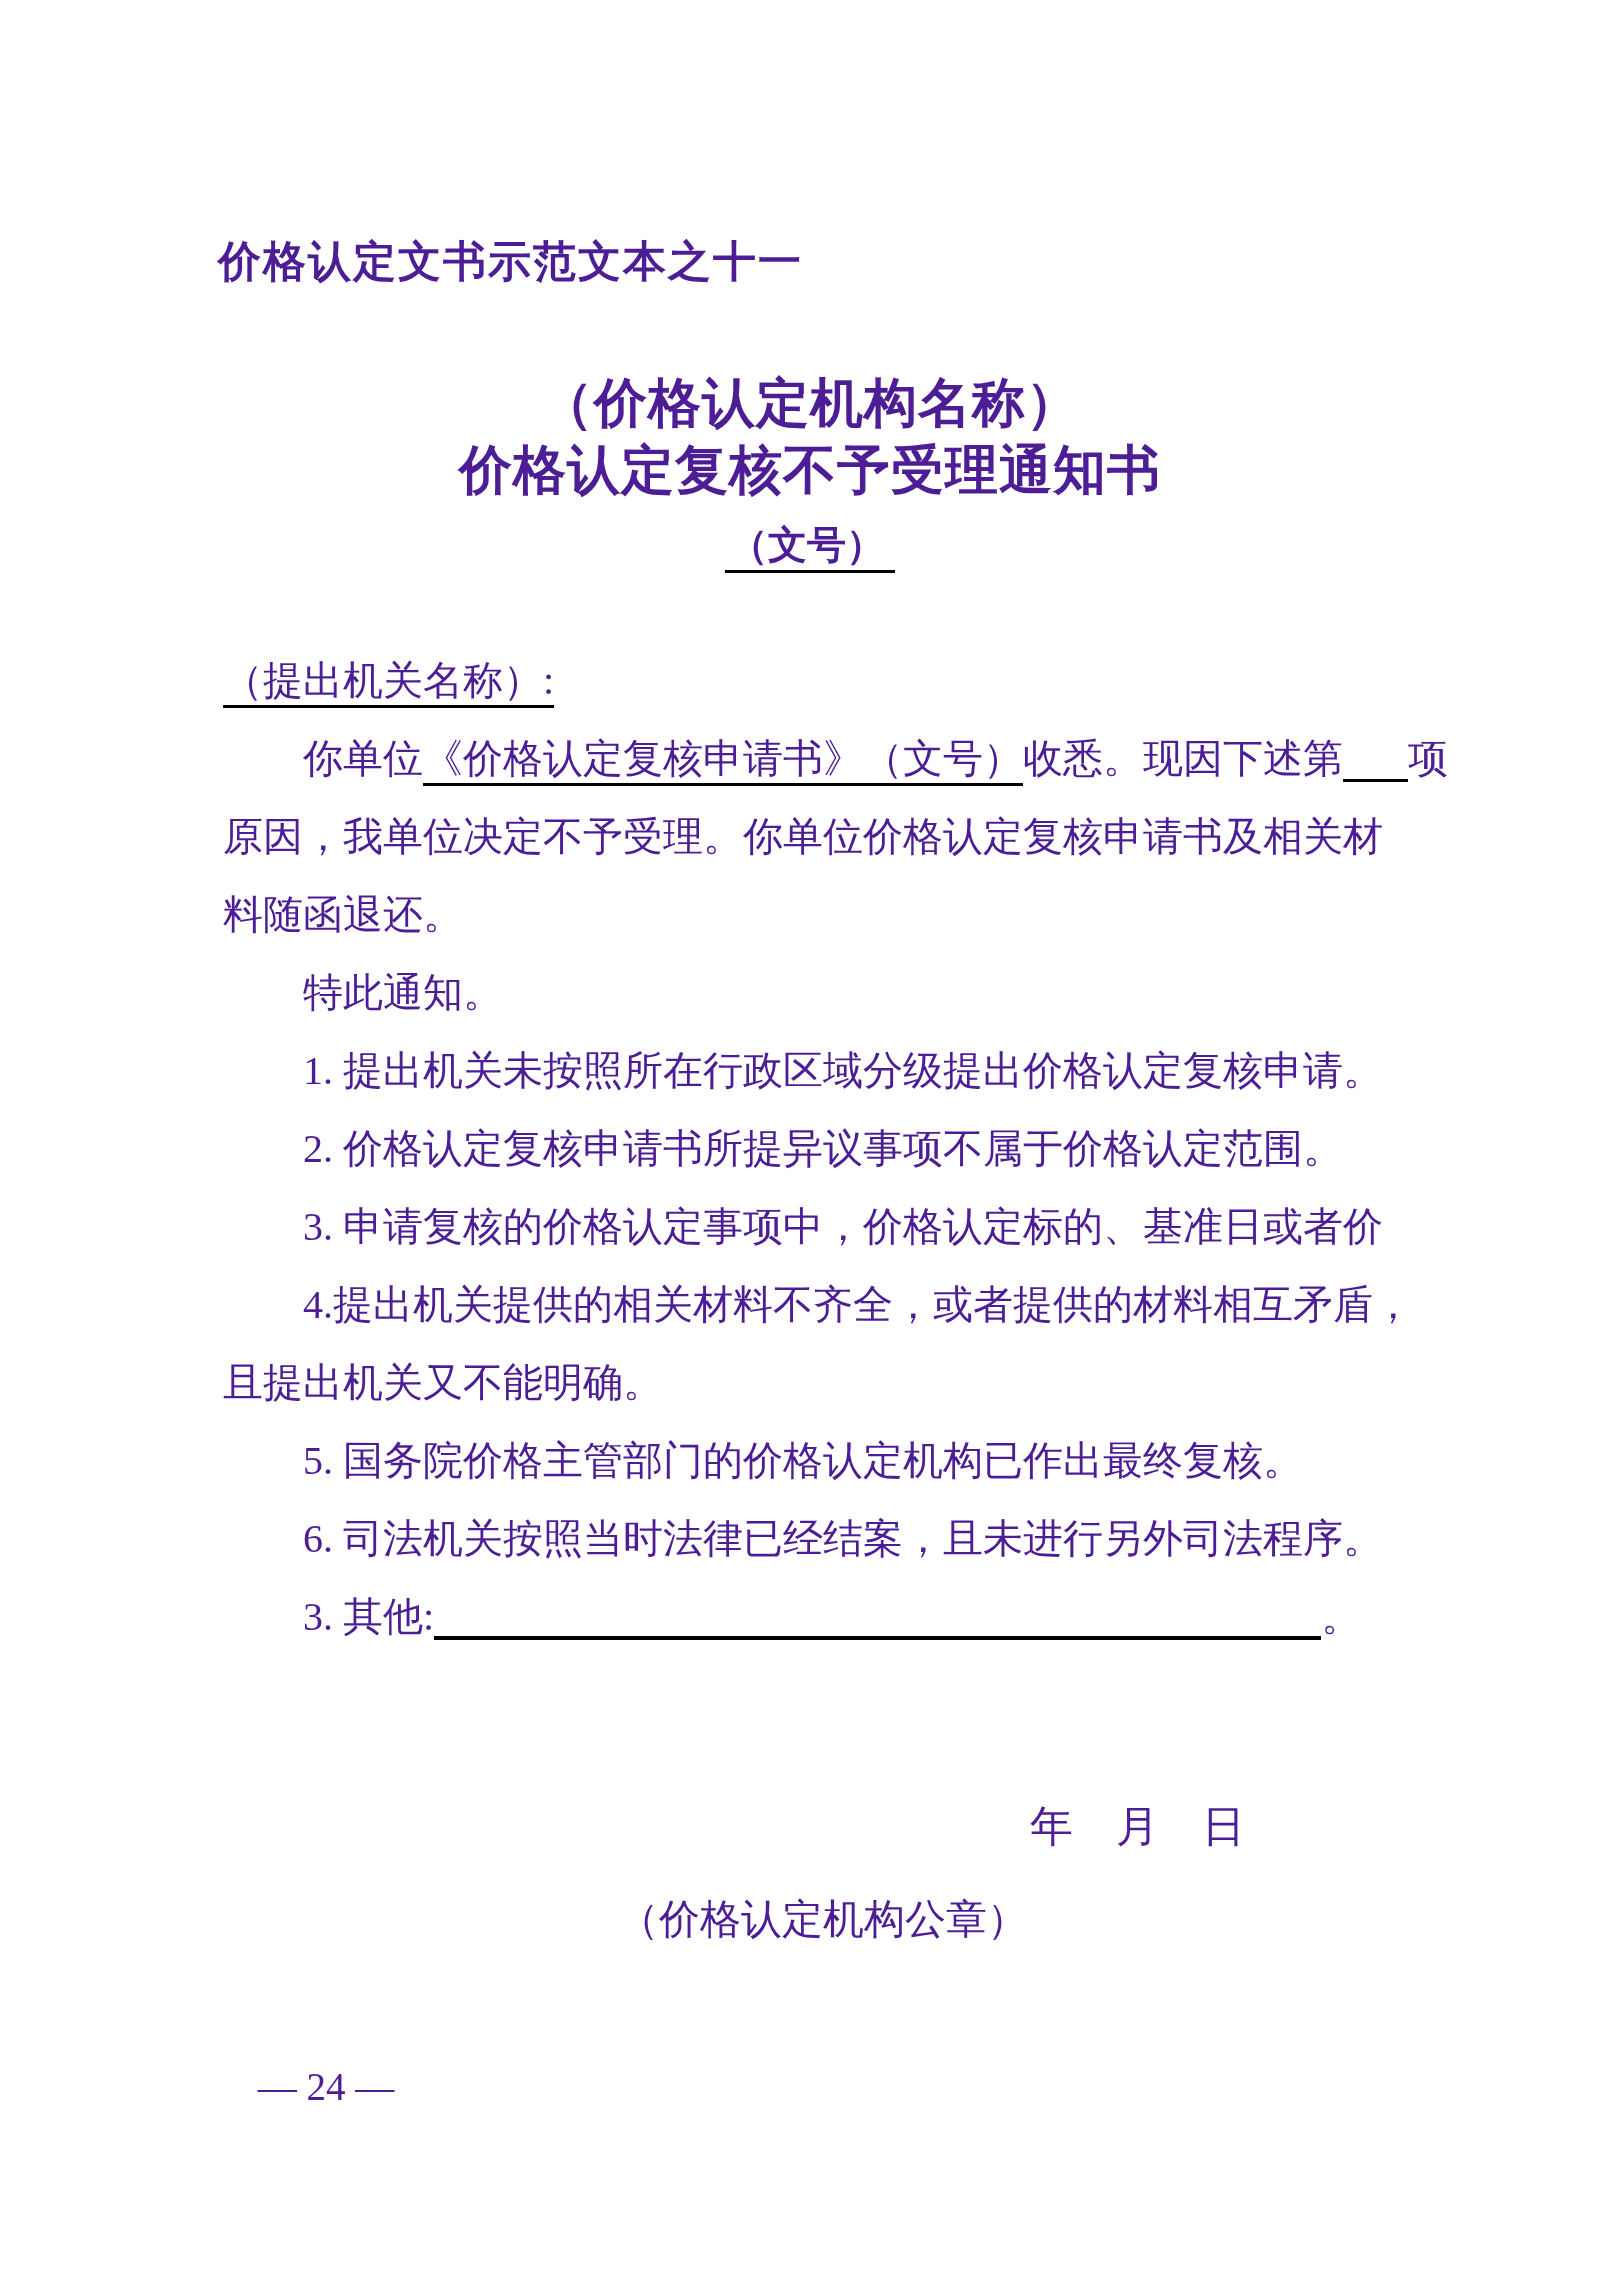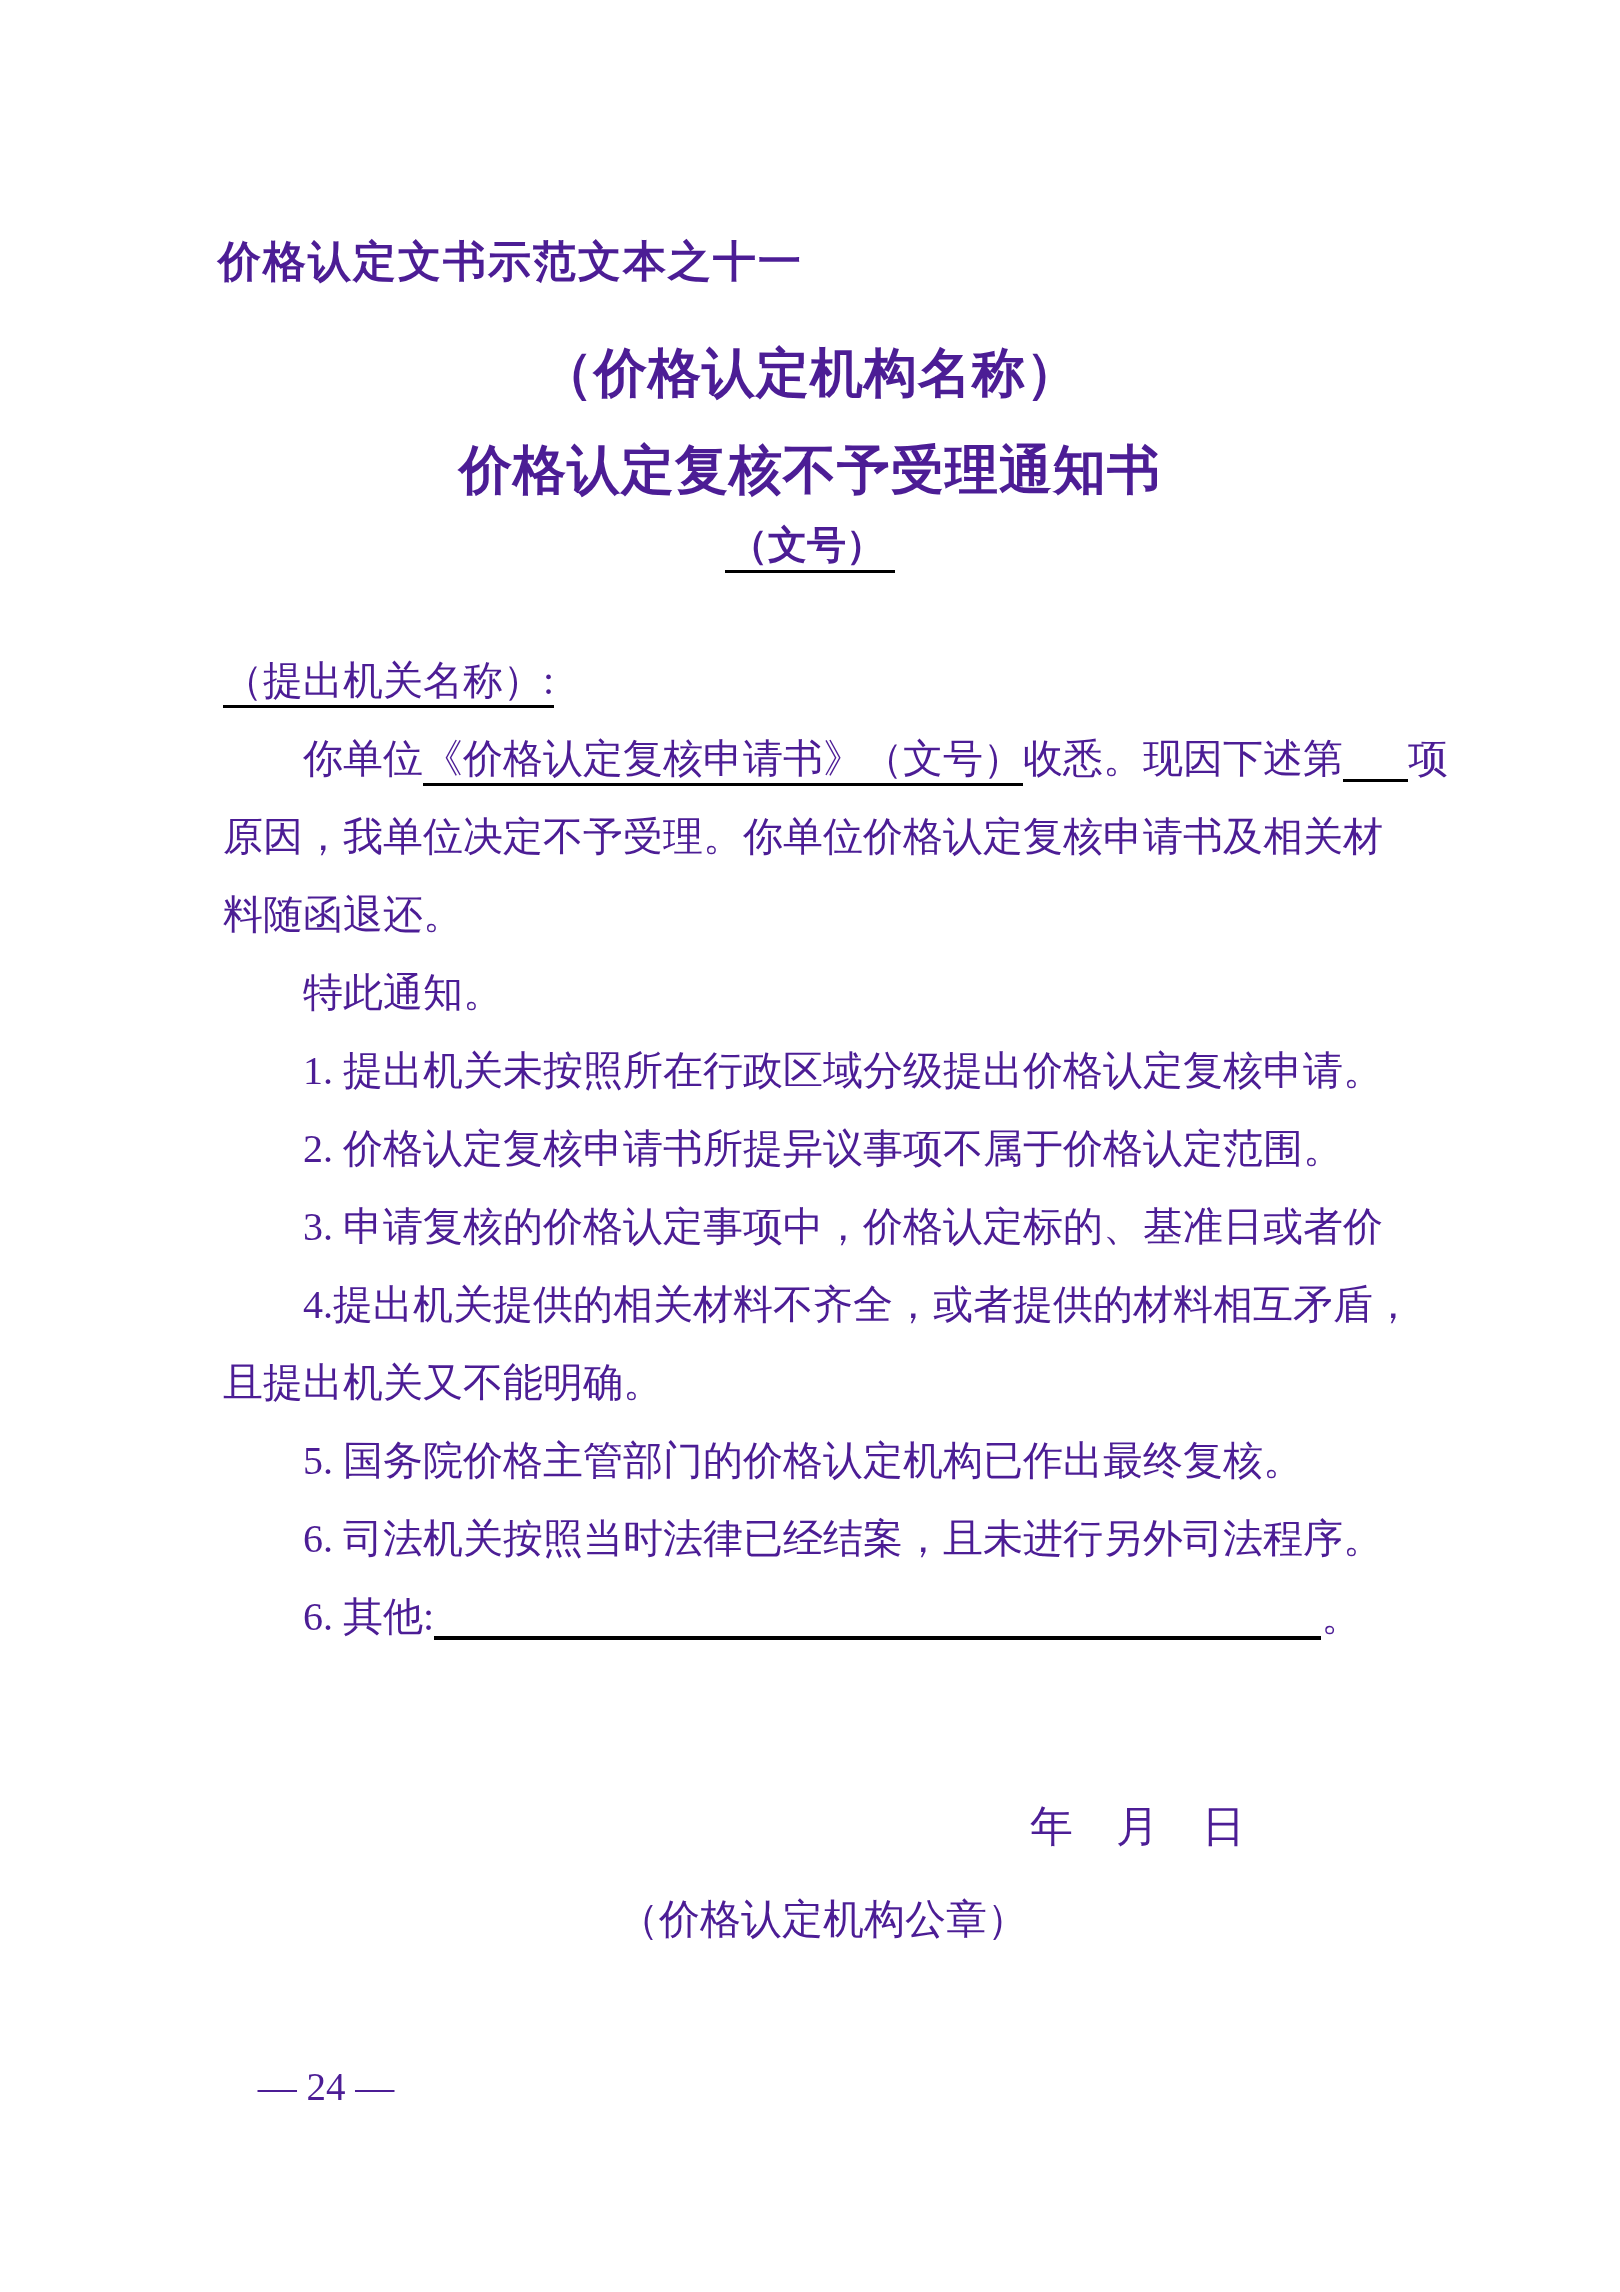--- a/index.html
+++ b/index.html
@@ -31,21 +31,21 @@
   .title {
     position: absolute;
     left: 0;
     width: 100%;
     text-align: center;
     font-weight: bold;
     font-size: 53px;
     letter-spacing: 1px;
     white-space: nowrap;
   }
-  .title-org  { top: 338px; }
+  .title-org  { top: 368px; }
   .title-main { top: 435px; }
   .title-docno {
     position: absolute;
     left: 0;
     width: 100%;
     top: 518px;
     text-align: center;
     font-weight: bold;
     font-size: 39px;
     white-space: nowrap;
@@ -155,21 +155,21 @@
 
     <div class="line indent">1. 提出机关未按照所在行政区域分级提出价格认定复核申请。</div>
     <div class="line indent">2. 价格认定复核申请书所提异议事项不属于价格认定范围。</div>
     <div class="line indent">3. 申请复核的价格认定事项中，价格认定标的、基准日或者价</div>
     <div class="line indent">4.提出机关提供的相关材料不齐全，或者提供的材料相互矛盾，</div>
     <div class="line">且提出机关又不能明确。</div>
     <div class="line indent">5. 国务院价格主管部门的价格认定机构已作出最终复核。</div>
     <div class="line indent">6. 司法机关按照当时法律已经结案，且未进行另外司法程序。</div>
 
     <div class="line indent">
-      <span>6. 其他:</span><span class="blank-long"></span><span>。</span>
+      <span>3. 其他:</span><span class="blank-long"></span><span>。</span>
     </div>
 
   </div>
 
   <div class="date-line">年　月　日</div>
 
   <div class="seal-line">（价格认定机构公章）</div>
 
   <div class="page-num">— 24 —</div>
 

